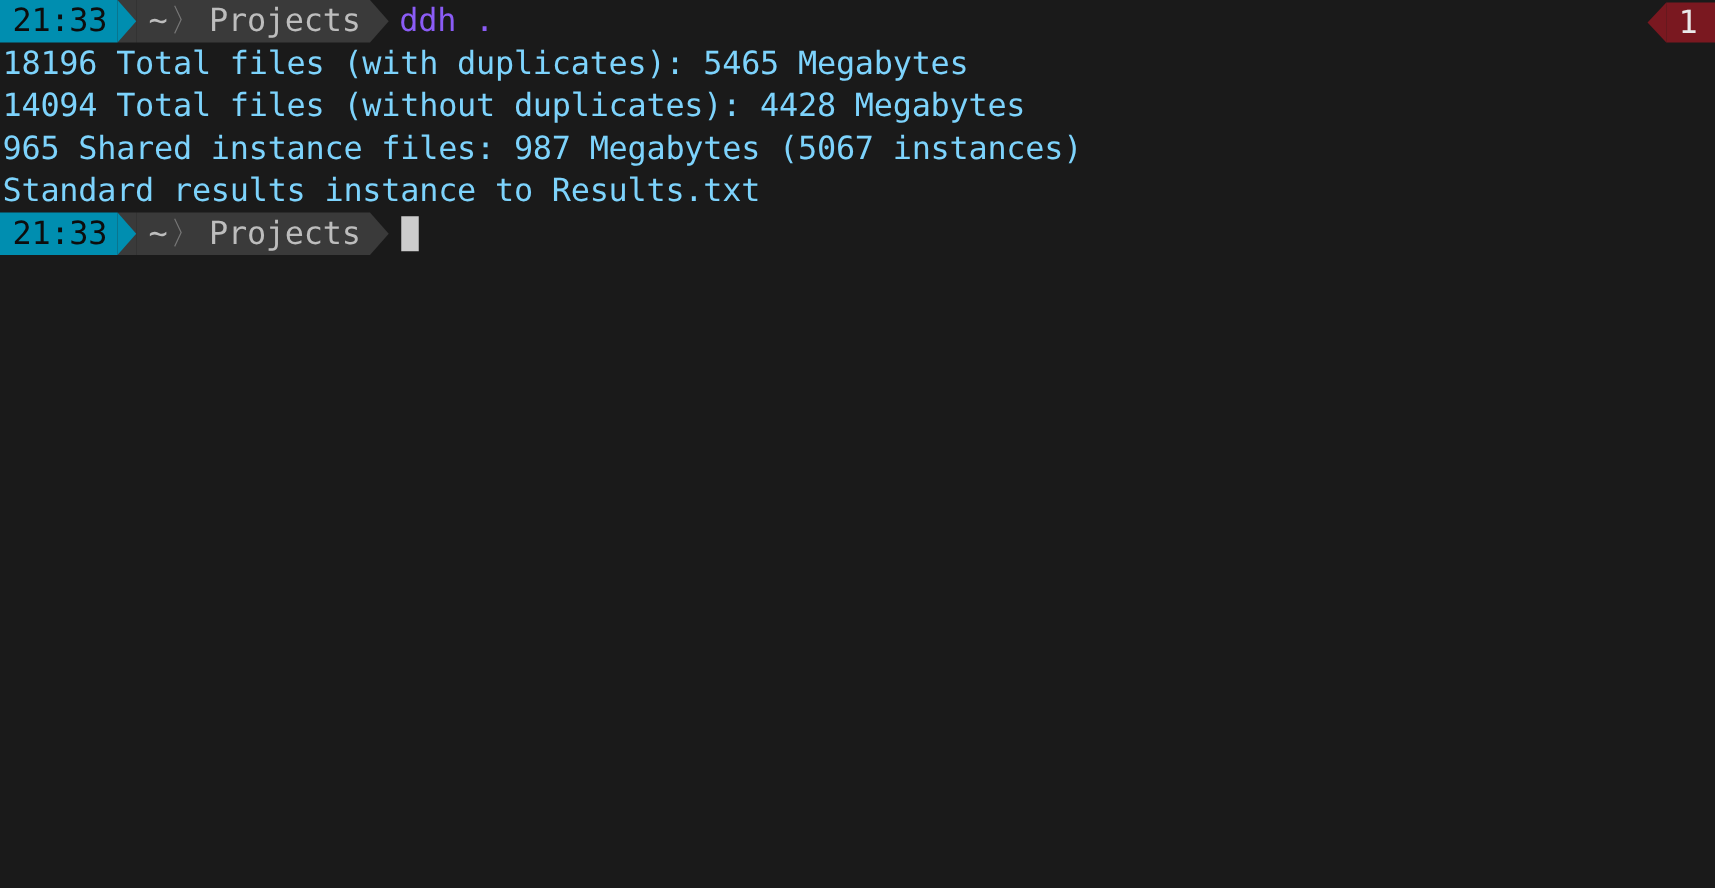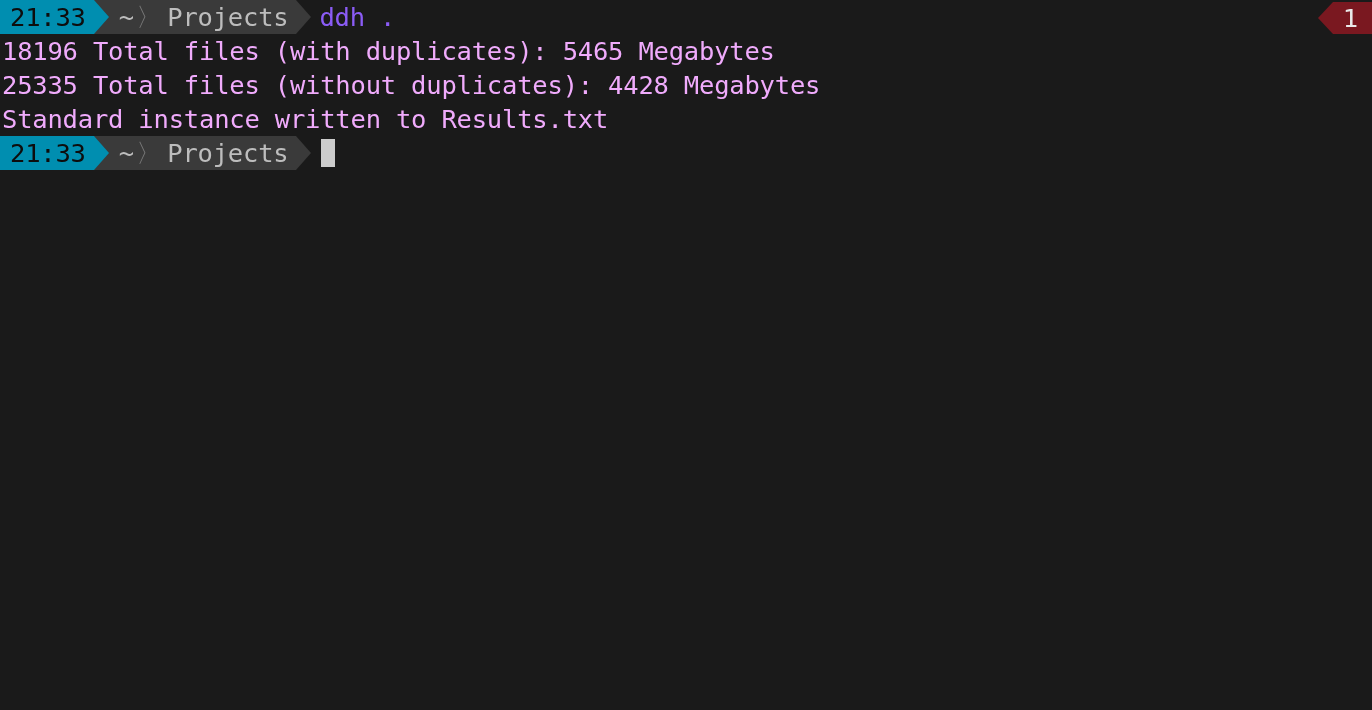--- a/index.html
+++ b/index.html
@@ -65,21 +65,21 @@
   .thin-sep {
     color: #777;
     padding: 0 6px 0 2px;
     font-weight: 300;
   }
   .cmd-text {
     color: #8b5cf6;
     padding-left: 8px;
   }
   .output-line {
-    color: #f0abfc;
+    color: #7dd3fc;
     white-space: pre;
     height: 34px;
     display: flex;
     align-items: center;
     padding-left: 2px;
   }
   .cursor-block {
     display: inline-block;
     width: 14px;
     height: 28px;
@@ -129,22 +129,23 @@
     <span class="seg seg-path">
       <span>~</span>
       <span class="thin-sep">〉</span>
       <span>Projects</span>
     </span>
     <span class="arrow ar-path-to-bg"></span>
     <span class="cmd-text">ddh .</span>
   </div>
 
   <div class="output-line">18196 Total files (with duplicates): 5465 Megabytes</div>
-  <div class="output-line">25335 Total files (without duplicates): 4428 Megabytes</div>
-  <div class="output-line">Standard instance written to Results.txt</div>
+  <div class="output-line">14094 Total files (without duplicates): 4428 Megabytes</div>
+  <div class="output-line">965 Shared instance files: 987 Megabytes (5067 instances)</div>
+  <div class="output-line">Standard results instance to Results.txt</div>
 
   <div class="prompt-row">
     <span class="seg seg-time">
       <span>21:33</span>
     </span>
     <span class="arrow ar-time-to-path"></span>
     <span class="seg seg-path">
       <span>~</span>
       <span class="thin-sep">〉</span>
       <span>Projects</span>

